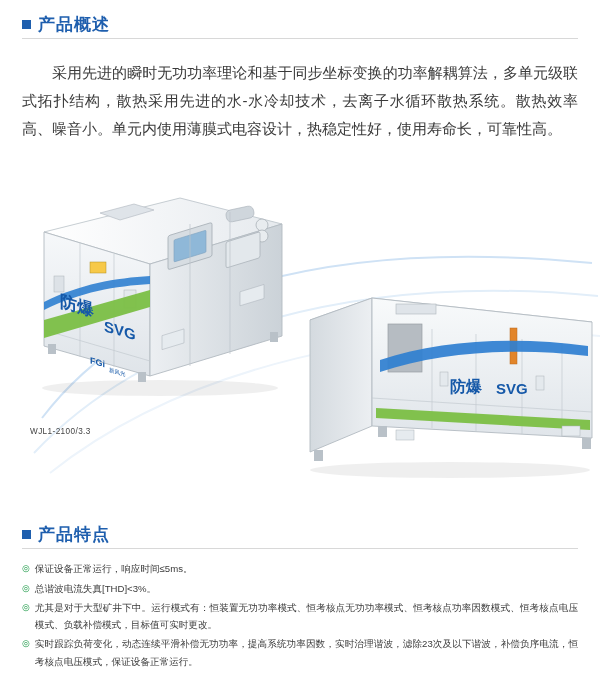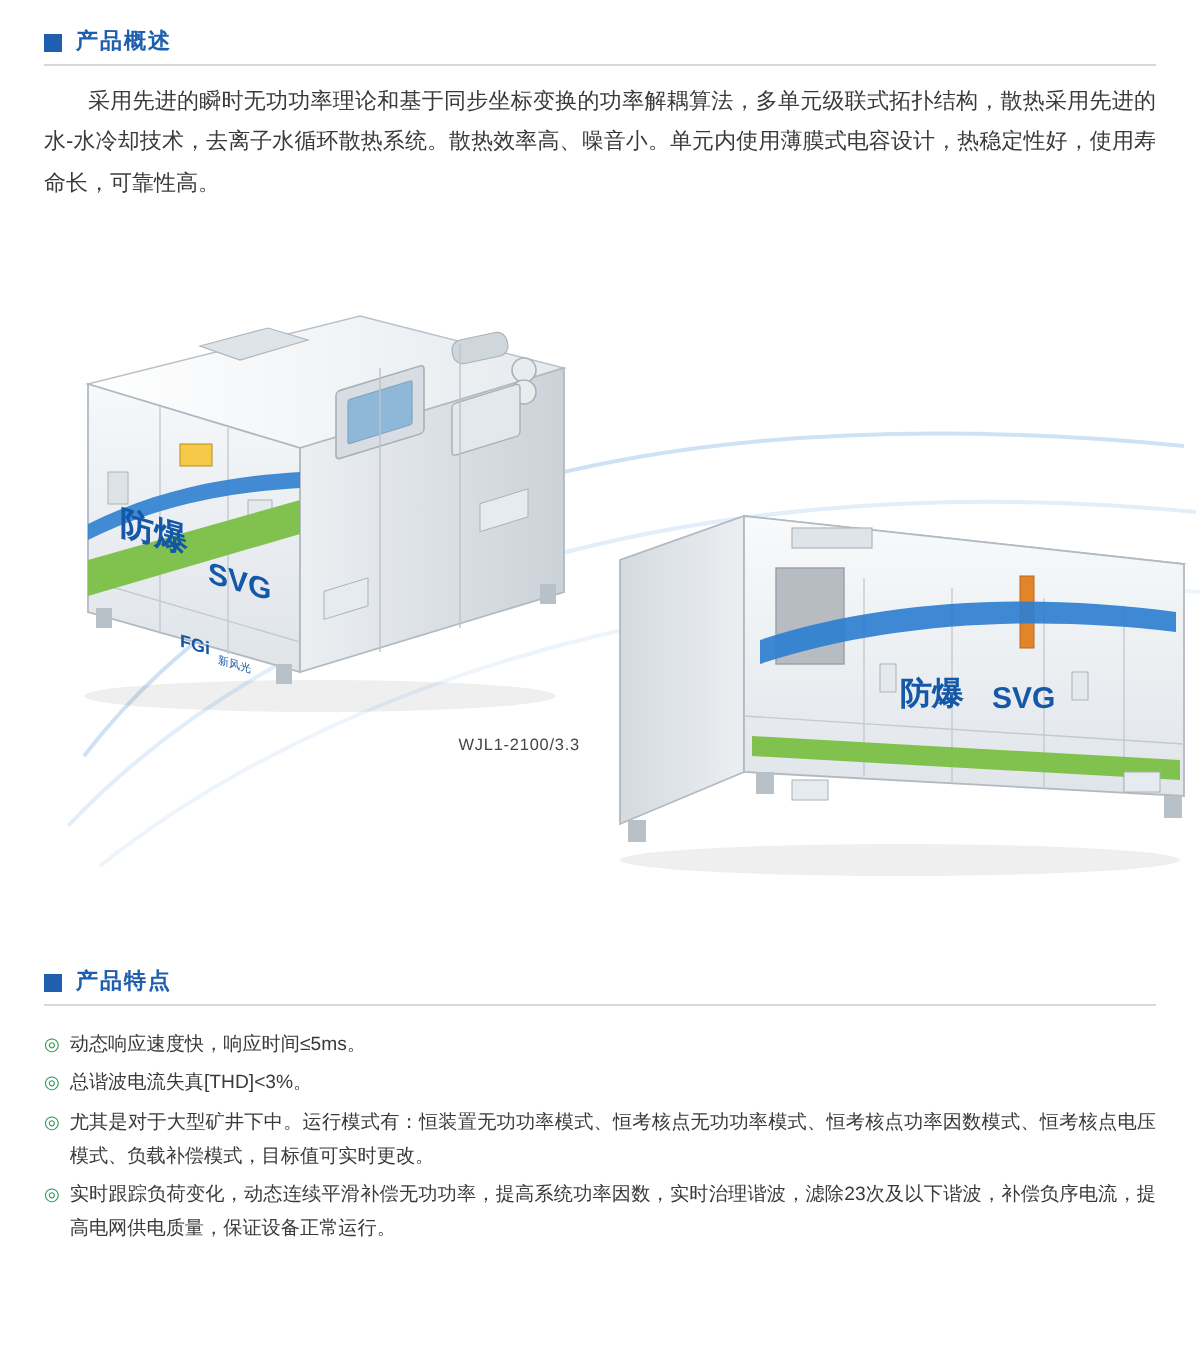--- a/index.html
+++ b/index.html
@@ -32,33 +32,33 @@
     border-bottom: 1px solid #d8d8d8;
   }
   .section-head .marker {
     width: 9px;
     height: 9px;
     background: #1f5fae;
     display: inline-block;
     flex: 0 0 auto;
   }
   .section-head .title {
-    font-size: 11px;
+    font-size: 17px;
     font-weight: bold;
     color: #1f5fae;
     letter-spacing: 1px;
     line-height: 1;
   }
   #section-overview { margin-top: 16px; }
   #section-features { margin-top: 10px; text-align: right; }
 
   
   .body-copy {
-    margin-top: 8px;
-    font-size: 11px;
+    margin-top: 20px;
+    font-size: 15px;
     line-height: 1.85;
     color: #3a3a3a;
     text-align: justify;
   }
   .body-copy p {
     margin: 0 0 2px 0;
     text-indent: 2em;
   }
 
   
@@ -73,24 +73,24 @@
     top: 22px;
     width: 570px;
     height: 330px;
     pointer-events: none;
   }
 
   .unit {
     position: absolute;
   }
   .unit .caption {
-    text-align: right;
+    text-align: left;
     font-size: 8.2px;
     color: #444;
-    margin-top: 3px;
+    margin-top: 22px;
     letter-spacing: 0.4px;
   }
 
   
   #unit-left { left: 8px; top: 34px; width: 260px; }
   #unit-right { left: 278px; top: 130px; width: 300px; }
 
   .cab {
     position: relative;
     width: 100%;
@@ -267,29 +267,29 @@
   </div>
 
   <div class="section-head" id="section-features">
     <span class="marker"></span>
     <span class="title">产品特点</span>
   </div>
 
   <div class="features">
     <div class="feature-item">
       <span class="bullet">◎</span>
-      <span class="text">动态响应速度快，响应时间≤5ms。</span>
+      <span class="text">保证设备正常运行，响应时间≤5ms。</span>
     </div>
     <div class="feature-item">
       <span class="bullet">◎</span>
       <span class="text">总谐波电流失真[THD]&lt;3%。</span>
     </div>
     <div class="feature-item">
       <span class="bullet">◎</span>
       <span class="text">尤其是对于大型矿井下中。运行模式有：恒装置无功功率模式、恒考核点无功功率模式、恒考核点功率因数模式、恒考核点电压模式、负载补偿模式，目标值可实时更改。</span>
     </div>
     <div class="feature-item">
       <span class="bullet">◎</span>
-      <span class="text">实时跟踪负荷变化，动态连续平滑补偿无功功率，提高系统功率因数，实时治理谐波，滤除23次及以下谐波，补偿负序电流，提高电网供电质量，保证设备正常运行。</span>
+      <span class="text">实时跟踪负荷变化，动态连续平滑补偿无功功率，提高系统功率因数，实时治理谐波，滤除23次及以下谐波，补偿负序电流，恒考核点电压模式，保证设备正常运行。</span>
     </div>
   </div>
 
 </div>
 
 </body></html>

